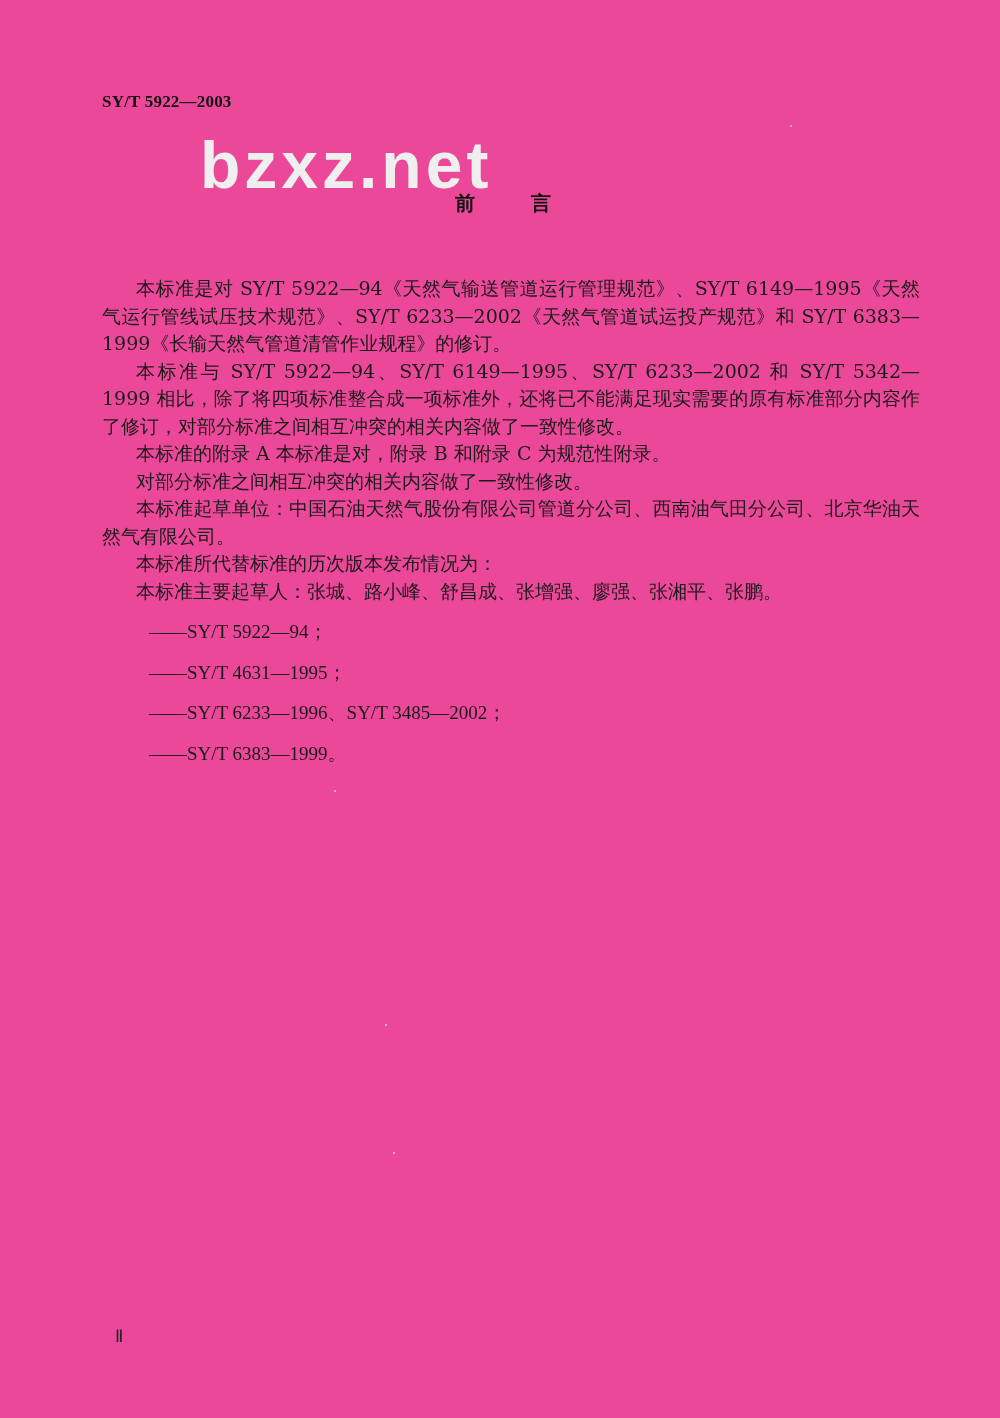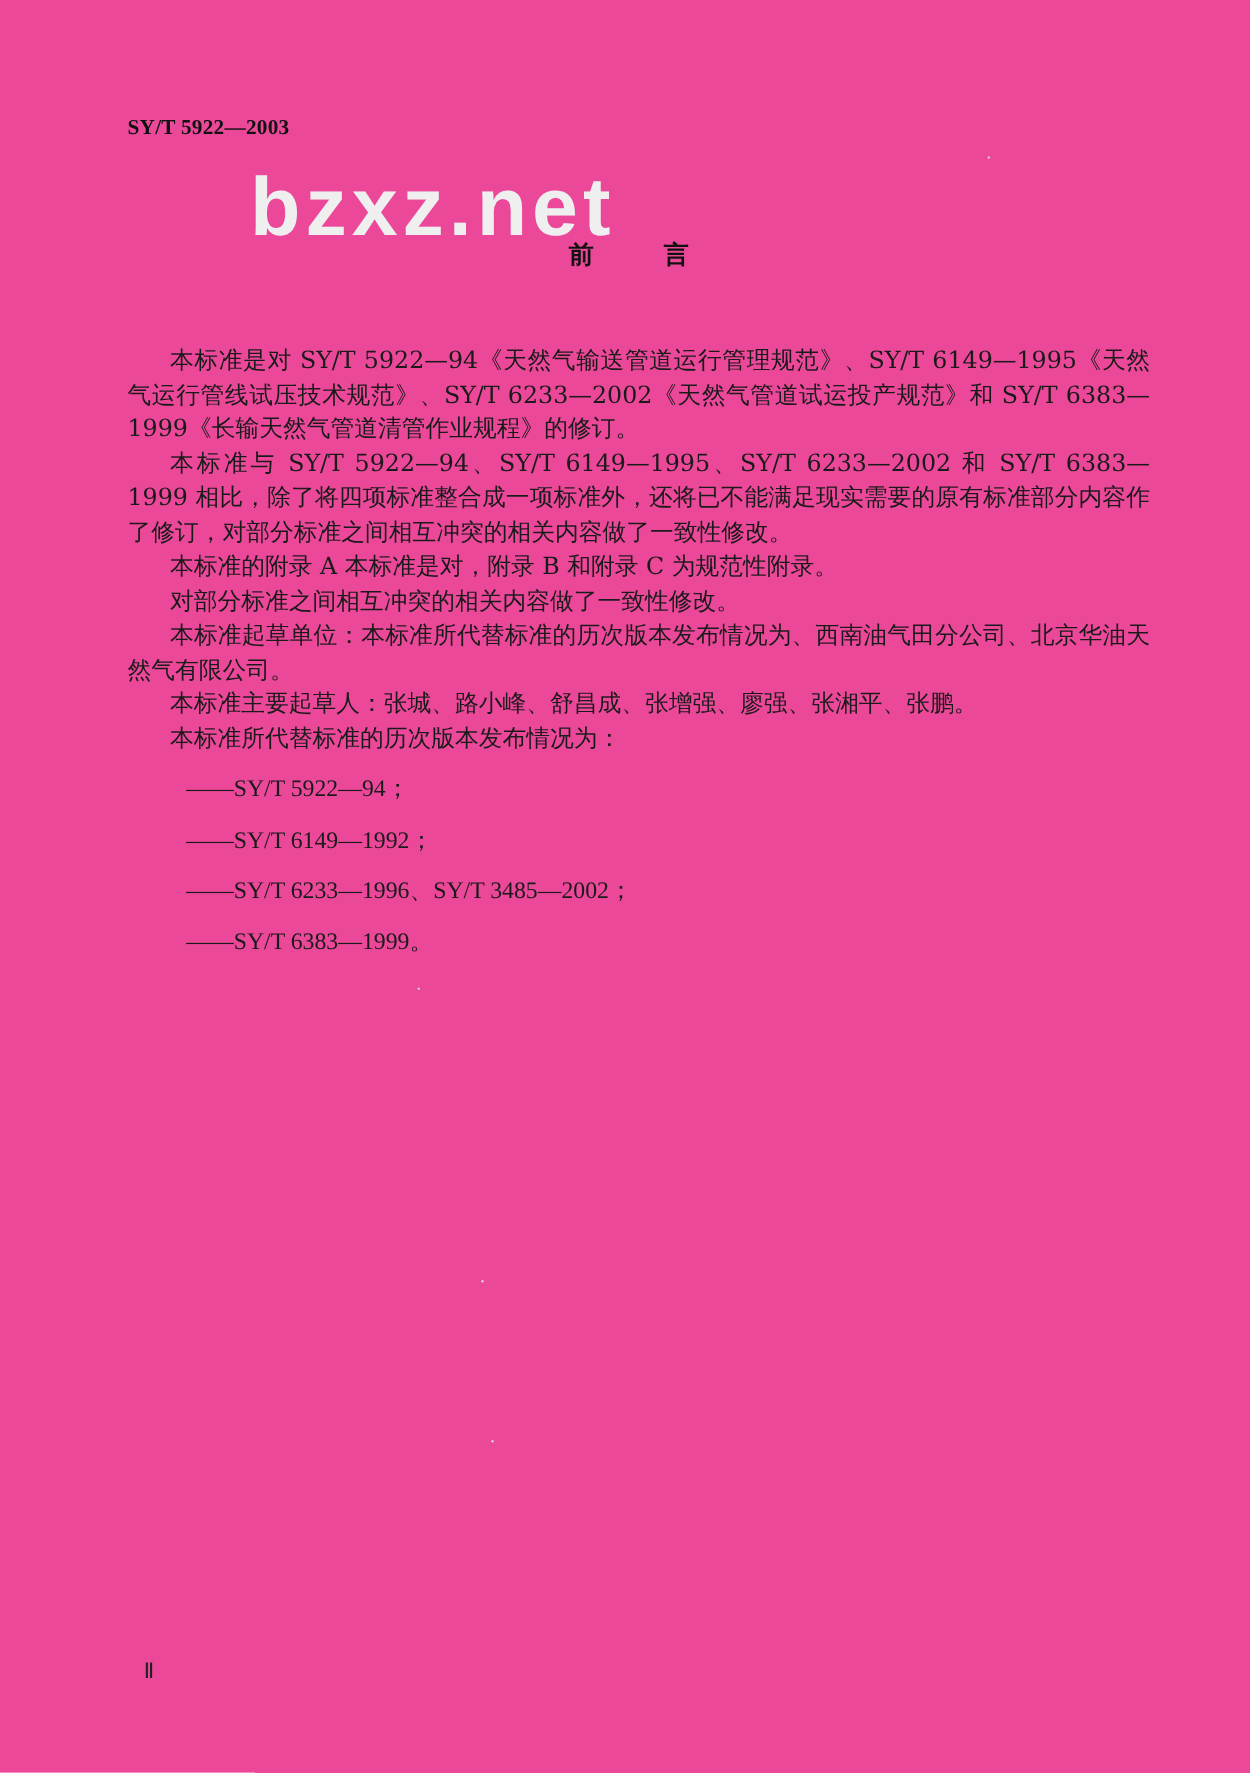--- a/index.html
+++ b/index.html
@@ -98,28 +98,28 @@
   <div class="std-code">SY/T 5922—2003</div>
 
   <div class="watermark">bzxz.net</div>
 
   <div class="title">
     <span>前</span><span class="gap"></span><span>言</span>
   </div>
 
   <div class="body-text">
     <p>本标准是对 SY/T 5922—94《天然气输送管道运行管理规范》、SY/T 6149—1995《天然气运行管线试压技术规范》、SY/T 6233—2002《天然气管道试运投产规范》和 SY/T 6383—1999《长输天然气管道清管作业规程》的修订。</p>
-    <p>本标准与 SY/T 5922—94、SY/T 6149—1995、SY/T 6233—2002 和 SY/T 6383—1999 相比，除了将四项标准整合成一项标准外，还将已不能满足现实需要的原有标准部分内容作了修订，对部分标准之间相互冲突的相关内容做了一致性修改。</p>
+    <p>本标准与 SY/T 5922—94、SY/T 6149—1995、SY/T 6233—2002 和 SY/T 5342—1999 相比，除了将四项标准整合成一项标准外，还将已不能满足现实需要的原有标准部分内容作了修订，对部分标准之间相互冲突的相关内容做了一致性修改。</p>
     <p>本标准的附录 A 本标准是对，附录 B 和附录 C 为规范性附录。</p>
     <p>对部分标准之间相互冲突的相关内容做了一致性修改。</p>
-    <p>本标准起草单位：本标准所代替标准的历次版本发布情况为、西南油气田分公司、北京华油天然气有限公司。</p>
+    <p>本标准起草单位：中国石油天然气股份有限公司管道分公司、西南油气田分公司、北京华油天然气有限公司。</p>
+    <p>本标准所代替标准的历次版本发布情况为：</p>
     <p>本标准主要起草人：张城、路小峰、舒昌成、张增强、廖强、张湘平、张鹏。</p>
-    <p>本标准所代替标准的历次版本发布情况为：</p>
     <p class="list-item">——SY/T 5922—94；</p>
-    <p class="list-item">——SY/T 6149—1992；</p>
+    <p class="list-item">——SY/T 4631—1995；</p>
     <p class="list-item">——SY/T 6233—1996、SY/T 3485—2002；</p>
     <p class="list-item">——SY/T 6383—1999。</p>
   </div>
 
   <div class="speck" style="left:790px;top:125px;"></div>
   <div class="speck" style="left:334px;top:790px;"></div>
   <div class="speck" style="left:385px;top:1024px;"></div>
   <div class="speck" style="left:393px;top:1152px;"></div>
 
   <div class="page-number">Ⅱ</div>

